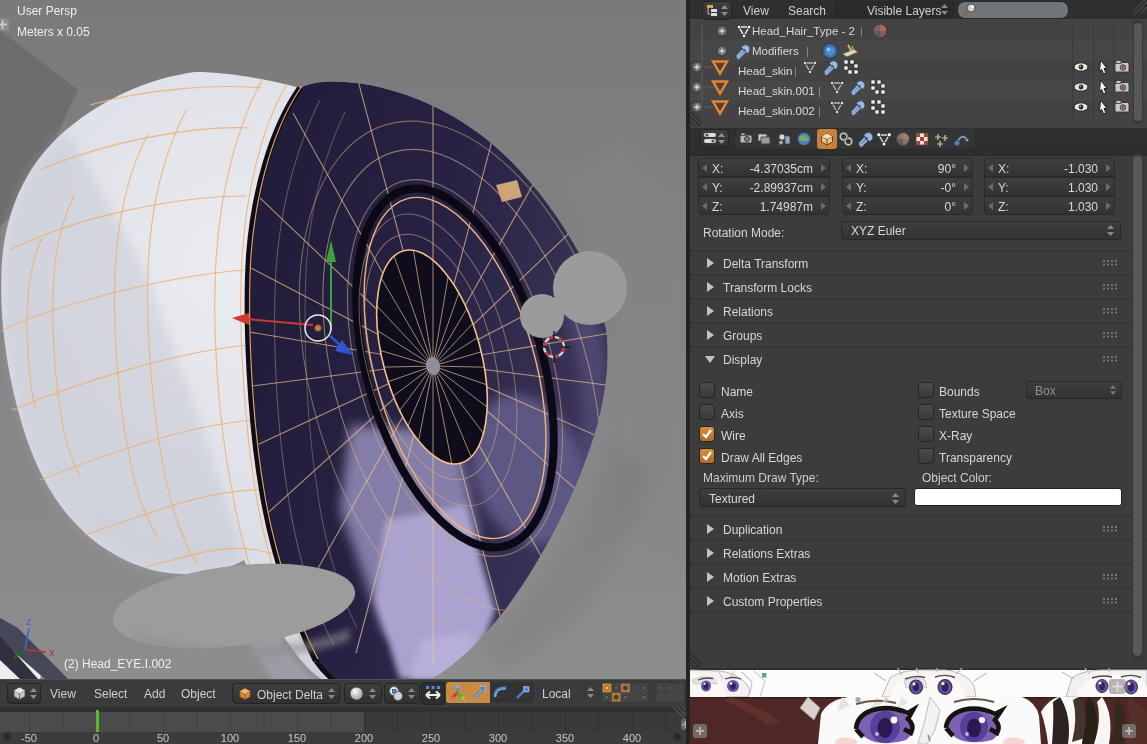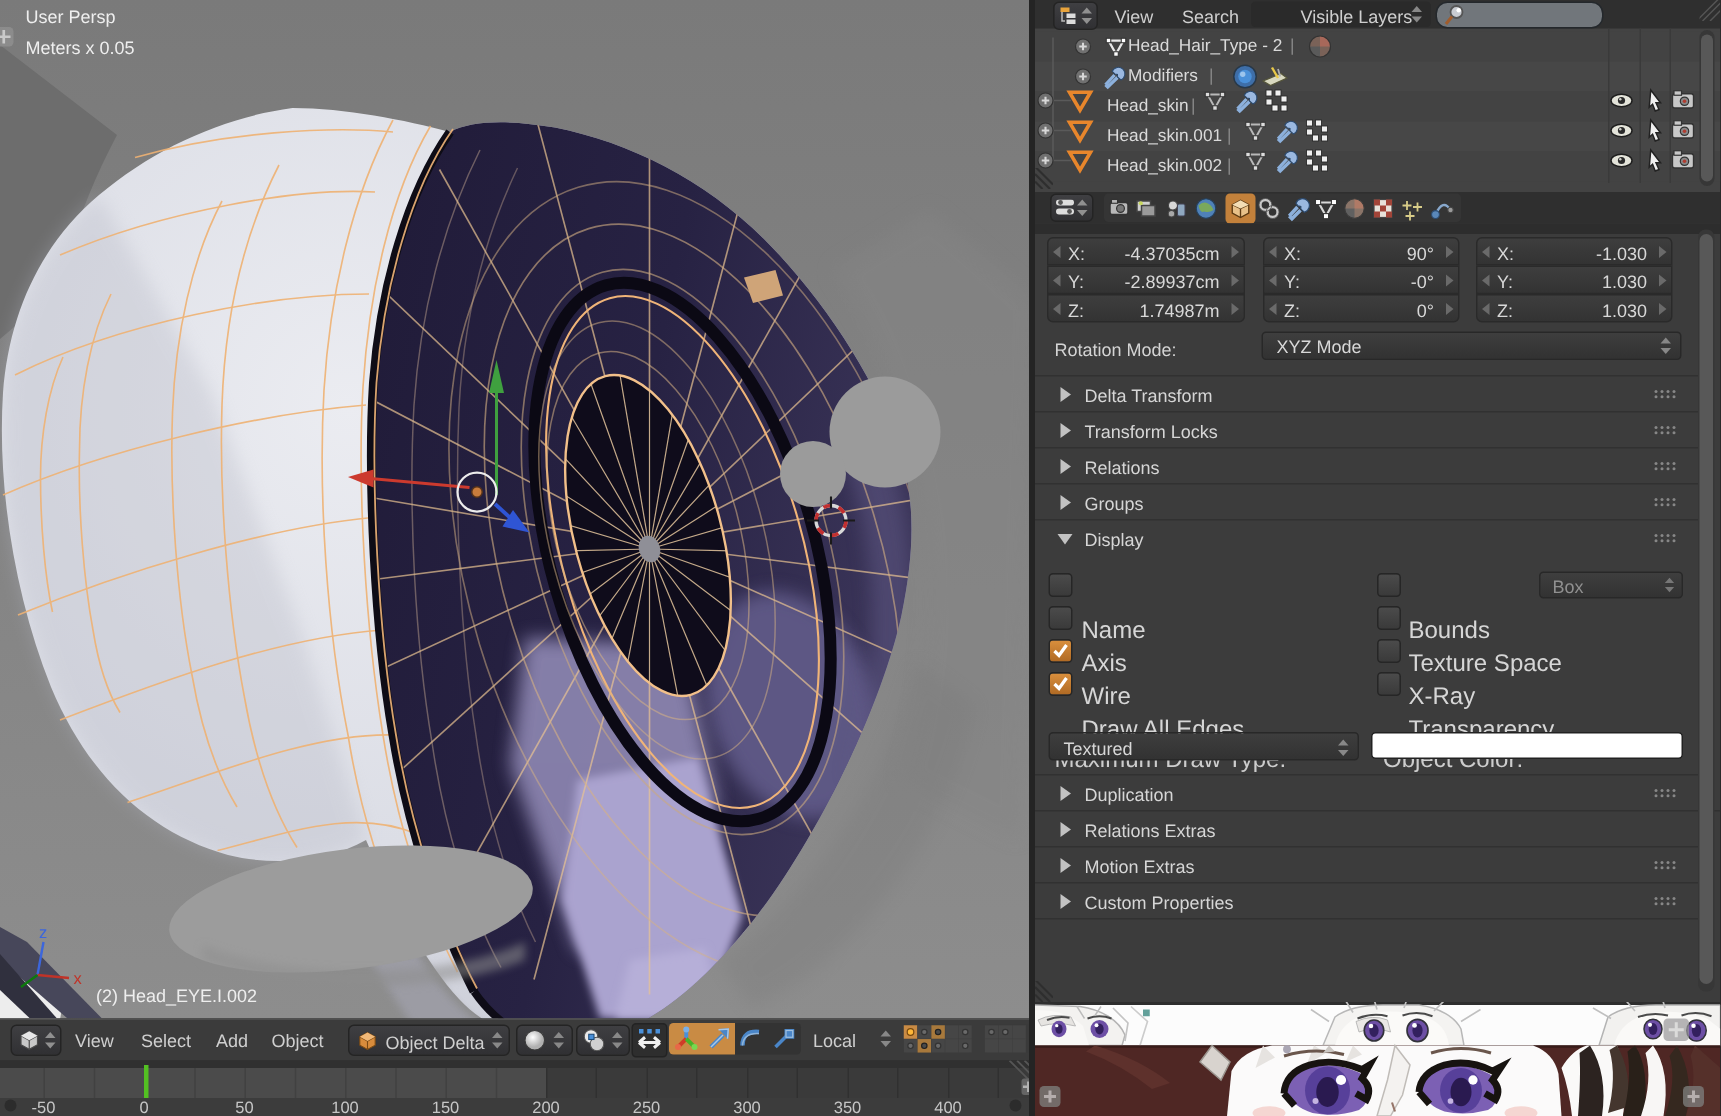--- a/index.html
+++ b/index.html
@@ -23,21 +23,21 @@
 .field .val{position:absolute;right:16px;top:3px;}
 .arrL{position:absolute;left:3px;top:5px;width:0;height:0;border-top:4px solid transparent;border-bottom:4px solid transparent;border-right:5px solid #6a6a6a;}
 .arrR{position:absolute;right:3px;top:5px;width:0;height:0;border-top:4px solid transparent;border-bottom:4px solid transparent;border-left:5px solid #6a6a6a;}
 .phead{position:absolute;left:0;width:442px;height:23px;border-top:1px solid #313131;color:#d6d6d6;font-size:12px;}
 .phead .tri{position:absolute;left:17px;top:7px;width:0;height:0;border-top:5px solid transparent;border-bottom:5px solid transparent;border-left:7px solid #c2c2c2;}
 .phead .tridown{position:absolute;left:15px;top:9px;width:0;height:0;border-left:5px solid transparent;border-right:5px solid transparent;border-top:7px solid #c2c2c2;}
 .phead .lbl{position:absolute;left:33px;top:6px;}
 .grip{position:absolute;right:14px;top:8px;width:16px;height:7px;color:#8a8a8a;}
 .cb{position:absolute;width:14px;height:14px;background:linear-gradient(#4b4b4b,#3a3a3a);border:1px solid #262626;border-radius:3px;}
 .cbc{background:linear-gradient(#d98f3d,#b06a24);}
-.cblbl{position:absolute;color:#d6d6d6;font-size:16px;margin-top:27px;}
+.cblbl{position:absolute;color:#d6d6d6;font-size:12px;}
 .ddown{position:absolute;background:linear-gradient(#3e3e3e,#323232);border:1px solid #282828;border-radius:3px;color:#d8d8d8;font-size:12px;}
 
 .sbtrack{position:absolute;background:#373737;border-radius:5px;}
 .sbthumb{position:absolute;background:#585858;border-radius:5px;}
 
 #vheader{left:0;top:679px;width:690px;height:27px;background:#3b3b3b;border-top:1px solid #4e4e4e;border-bottom:1px solid #202020;}
 #timeline{left:0;top:707px;width:690px;height:37px;background:#383838;}
 </style>
 </head>
 <body>
@@ -791,21 +791,21 @@
           </div>
         <div class="field" style="left:294px;top:68px;width:129px;height:17px;border-radius:0 0 4px 4px;">
             <span class="arrL"></span>
             <span class="lab">Z:</span>
             <span class="val">1.030</span>
             <span class="arrR"></span>
           </div>
       </div>
       <div class="abs" style="left:13px;top:98px;color:#d4d4d4;font-size:12px;">Rotation Mode:</div>
       <div class="ddown" style="left:151px;top:93px;width:278px;height:17px;">
-        <div class="abs" style="left:9px;top:2px;">XYZ Mode</div>
+        <div class="abs" style="left:9px;top:2px;">XYZ Euler</div>
         <svg class="abs" style="left:264px;top:2px;" width="9" height="13" viewBox="0 0 9 13">
             <path d="M4.5,1 L8,5 H1 Z" fill="#888"></path>
             <path d="M4.5,12 L1,8 H8 Z" fill="#888"></path>
           </svg>
       </div>
       <div id="panellist">
         <div class="phead" style="top:122px;">
             <span class="tri"></span>
             <span class="lbl">Delta Transform</span>
           <svg class="grip" width="16" height="7">

